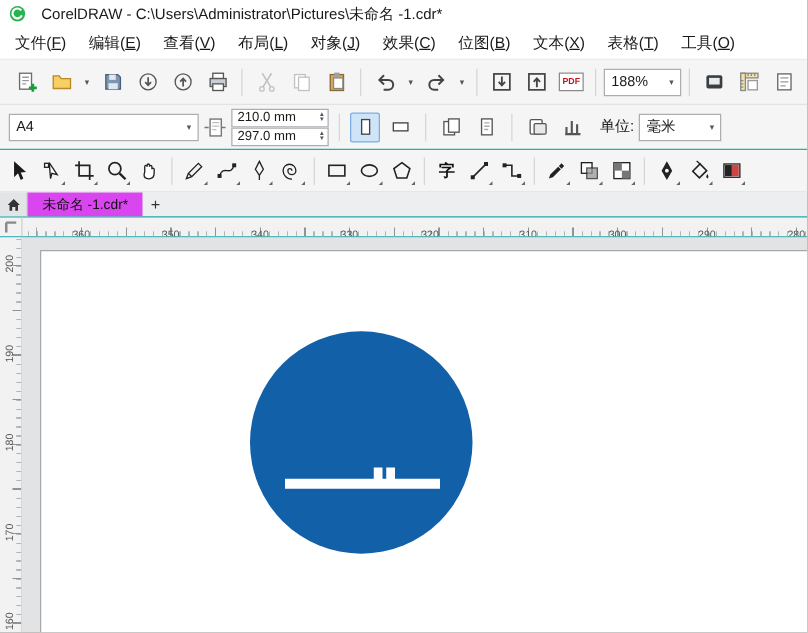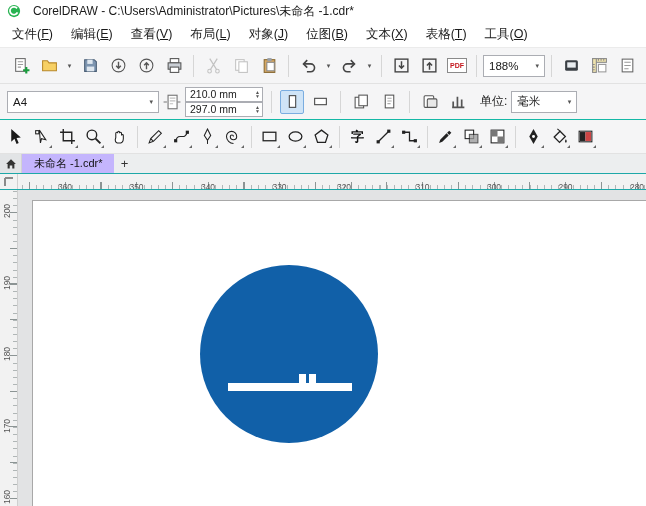--- a/index.html
+++ b/index.html
@@ -38,21 +38,21 @@
 
   
   .toolbox{height:34px;background:#f5f5f6;display:flex;align-items:center;padding:0 3px;gap:1px;border-bottom:1px solid #e2e2e2;overflow:hidden;}
   .tool{width:25px;height:27px;display:flex;align-items:center;justify-content:center;position:relative;border-radius:2px;flex:0 0 auto;}
   .tool.fly::after{content:'';position:absolute;right:2px;bottom:2px;border-left:3px solid transparent;border-bottom:3px solid #666;}
   .tool-glyph{font-size:13px;font-weight:bold;color:#111;line-height:1;}
 
   
   .tabbar{height:19px;background:#eceeef;display:flex;align-items:stretch;font-size:11px;}
   .home-btn{width:22px;display:flex;align-items:center;justify-content:center;background:#e2e4e6;border-right:1px solid #d2d2d2;}
-  .doc-tab{display:flex;align-items:center;padding:0 12px;background:#c4b5fd;color:#111;white-space:nowrap;}
+  .doc-tab{display:flex;align-items:center;padding:0 12px;background:#d946ef;color:#111;white-space:nowrap;}
   .newtab-btn{width:20px;display:flex;align-items:center;justify-content:center;font-size:13px;color:#333;}
 
   
   .ruler-row{height:17px;display:flex;border-top:1px solid #1ea8a8;border-bottom:1px solid #1ea8a8;background:#f2f2f2;}
   .ruler-corner{width:18px;border-right:1px solid #d0d0d0;display:flex;align-items:center;justify-content:center;flex:0 0 auto;}
   .hruler{flex:1;position:relative;overflow:hidden;
     background-image:
       repeating-linear-gradient(to right,#8c9494 0 1px,transparent 1px 35.75px),
       repeating-linear-gradient(to right,#b0b6b6 0 1px,transparent 1px 7.15px);
     background-size:100% 7px,100% 4px;
@@ -93,20 +93,21 @@
     </svg>
     <span>CorelDRAW - C:\Users\Administrator\Pictures\未命名 -1.cdr*</span>
   </div>
 
   <div class="menubar">
       <div class="menu-item">文件(<u>F</u>)</div>
       <div class="menu-item">编辑(<u>E</u>)</div>
       <div class="menu-item">查看(<u>V</u>)</div>
       <div class="menu-item">布局(<u>L</u>)</div>
       <div class="menu-item">对象(<u>J</u>)</div>
+      <div class="menu-item">效果(<u>C</u>)</div>
       <div class="menu-item">位图(<u>B</u>)</div>
       <div class="menu-item">文本(<u>X</u>)</div>
       <div class="menu-item">表格(<u>T</u>)</div>
       <div class="menu-item">工具(<u>O</u>)</div>
     </div>
 
   <div class="toolbar">
     <div class="tbtn">
       <svg width="17" height="17" viewBox="0 0 16 16">
         <rect x="2.5" y="1.5" width="9" height="12" fill="#fff" stroke="#6b6b6b"></rect>

